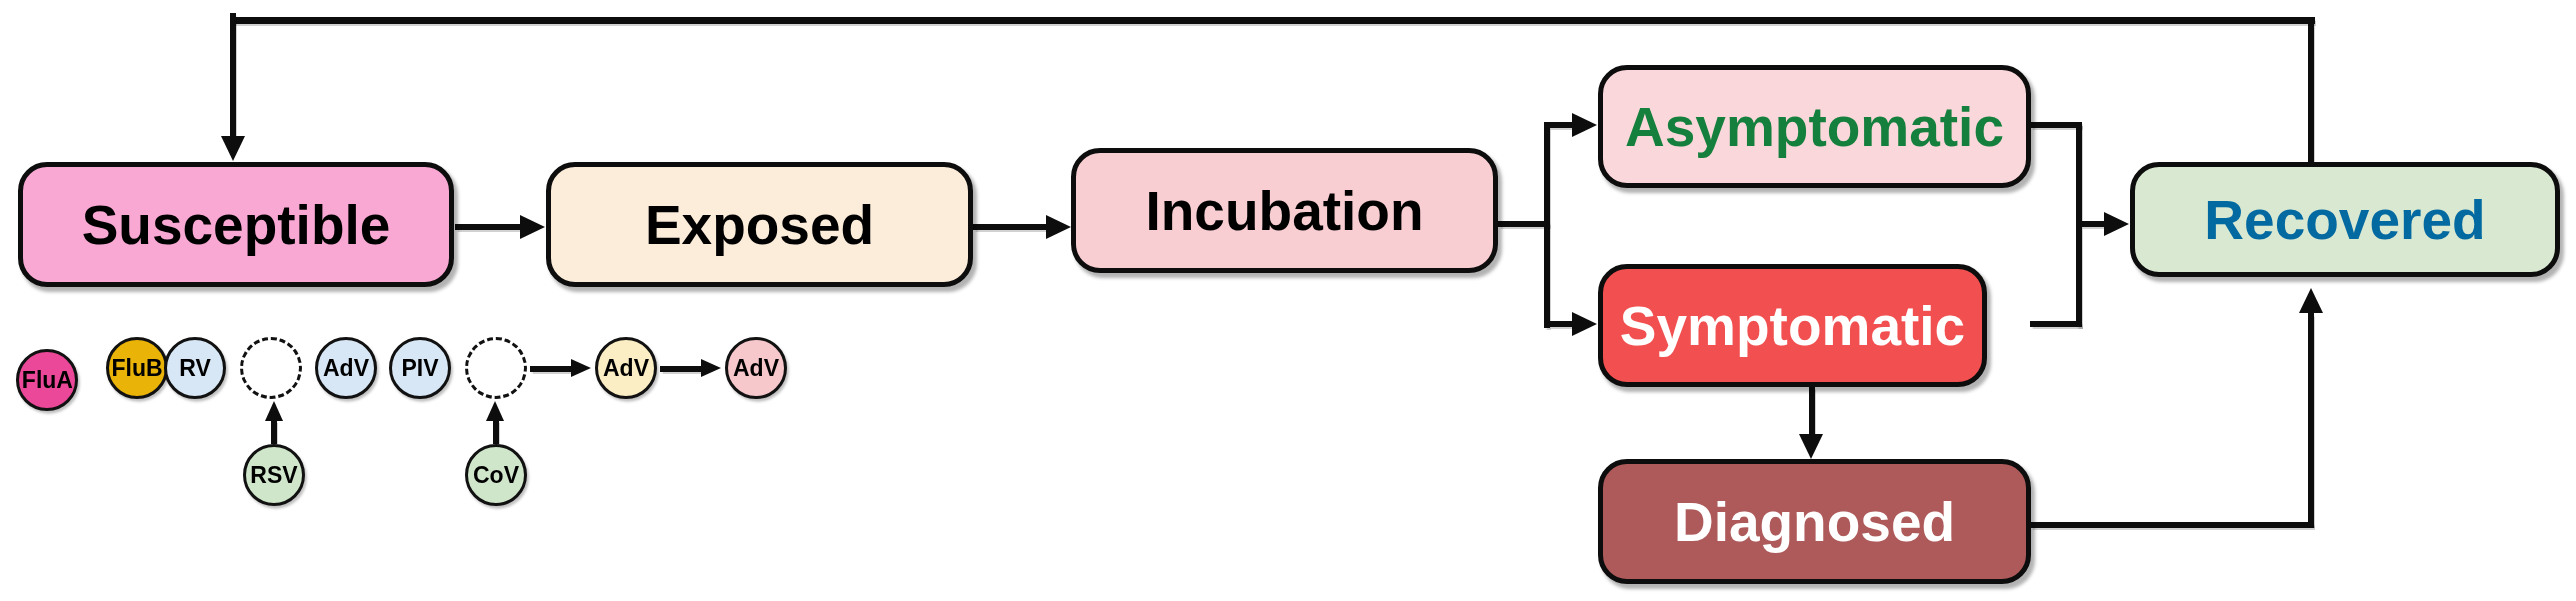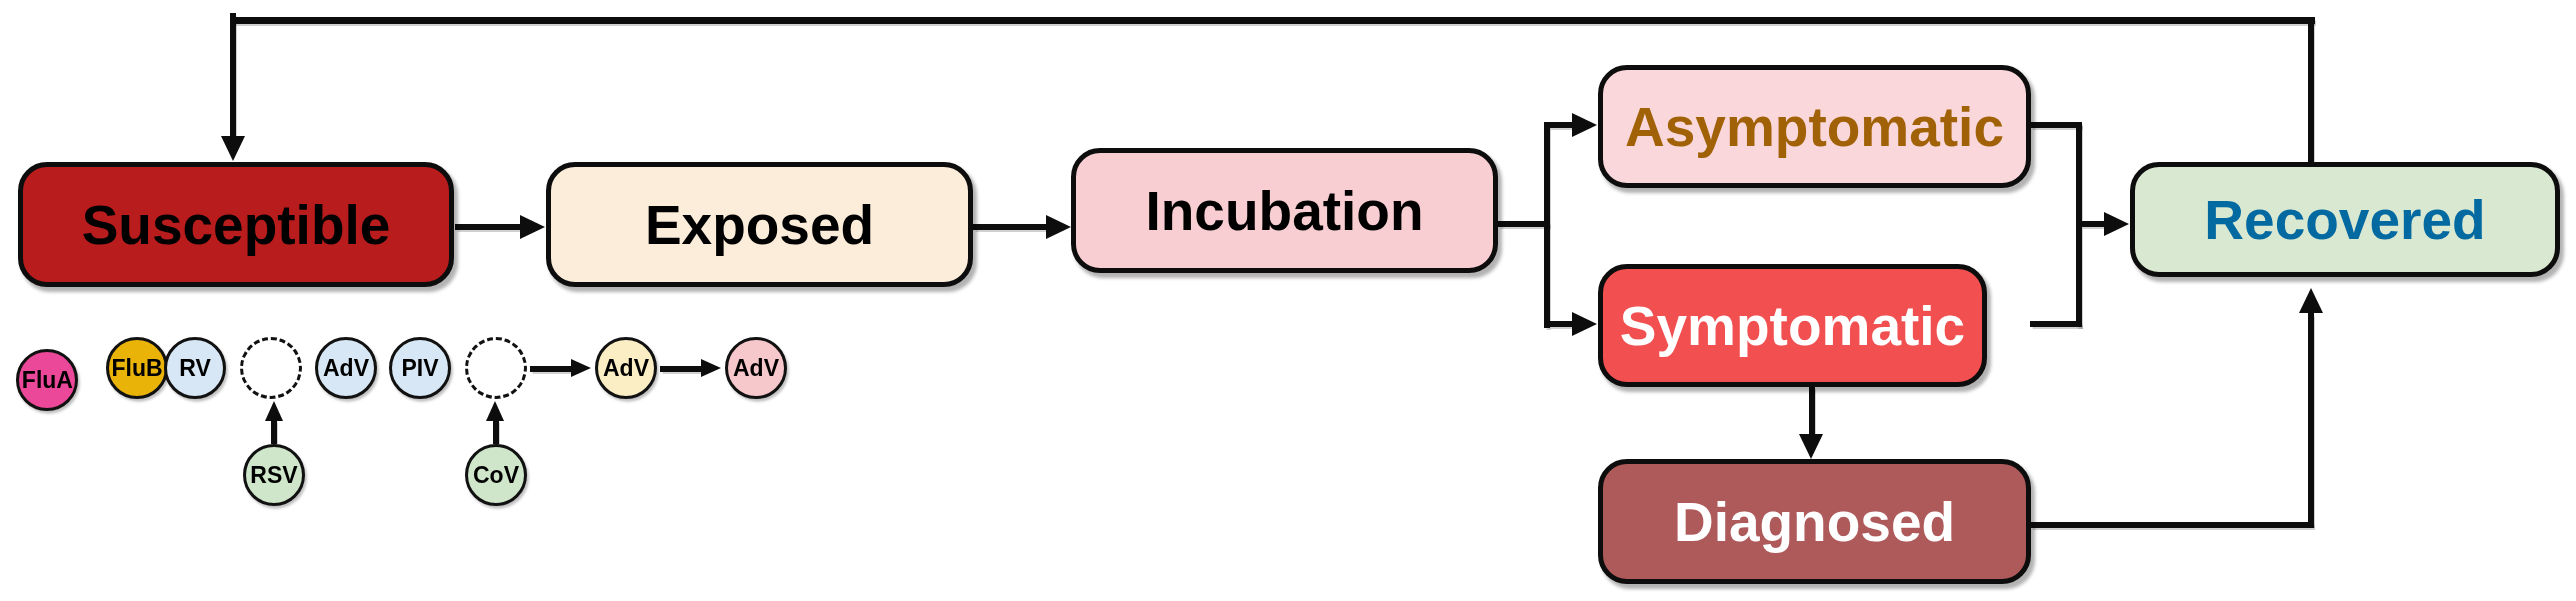--- a/index.html
+++ b/index.html
@@ -75,27 +75,27 @@
   <div class="hline" style="left:2080px;top:221px;width:25.5px;"></div>
   <div class="ar ar-right" style="left:2104px;top:212px;"></div>
 
   <div class="vline" style="left:1809px;top:386px;height:48px;"></div>
   <div class="ar ar-down" style="left:1799px;top:434px;"></div>
 
   <div class="hline" style="left:2030px;top:522px;width:284px;"></div>
   <div class="vline" style="left:2308px;top:313px;height:213px;"></div>
   <div class="ar ar-up" style="left:2299px;top:288px;"></div>
 
-  <div class="node" style="left: 18px; top: 162px; width: 436px; height: 125px; background: #b91c1c; color: rgb(0, 0, 0);">Susceptible</div>
+  <div class="node" style="left: 18px; top: 162px; width: 436px; height: 125px; background: #f9a8d4; color: rgb(0, 0, 0);">Susceptible</div>
 
   <div class="node" style="left: 546px; top: 162px; width: 427px; height: 125px; background: rgb(252, 237, 219); color: rgb(0, 0, 0);">Exposed</div>
 
   <div class="node" style="left: 1071px; top: 148px; width: 427px; height: 125px; background: rgb(248, 206, 210); color: rgb(0, 0, 0);">Incubation</div>
 
-  <div class="node" style="left: 1598px; top: 65px; width: 433px; height: 123px; background: rgb(250, 215, 218); color: #a16207;">Asymptomatic</div>
+  <div class="node" style="left: 1598px; top: 65px; width: 433px; height: 123px; background: rgb(250, 215, 218); color: #15803d;">Asymptomatic</div>
 
   <div class="node" style="left: 1598px; top: 264px; width: 389px; height: 123px; background: rgb(242, 80, 80); color: rgb(255, 255, 255);">Symptomatic</div>
 
   <div class="node" style="left: 1598px; top: 459px; width: 433px; height: 125px; background: rgb(174, 90, 90); color: rgb(255, 255, 255);">Diagnosed</div>
 
   <div class="node" style="left: 2130px; top: 162px; width: 430px; height: 115px; background: rgb(217, 232, 209); color: #0369a1;">Recovered</div>
 
   <div class="virus" style="left: 16.4px; top: 349px; background: #ec4899;">FluA</div>
 
   <div class="virus" style="left: 90px; top: 337px; background: #eab308; margin-left: 16px;">FluB</div>

